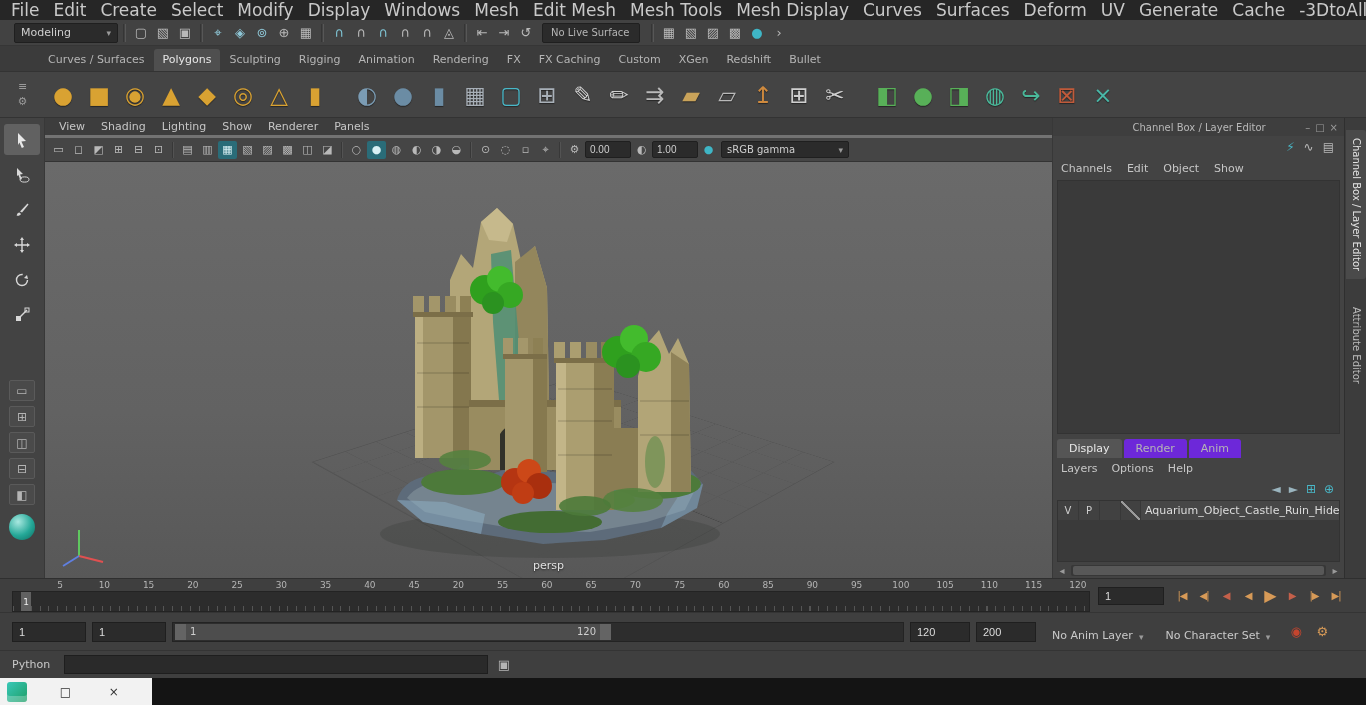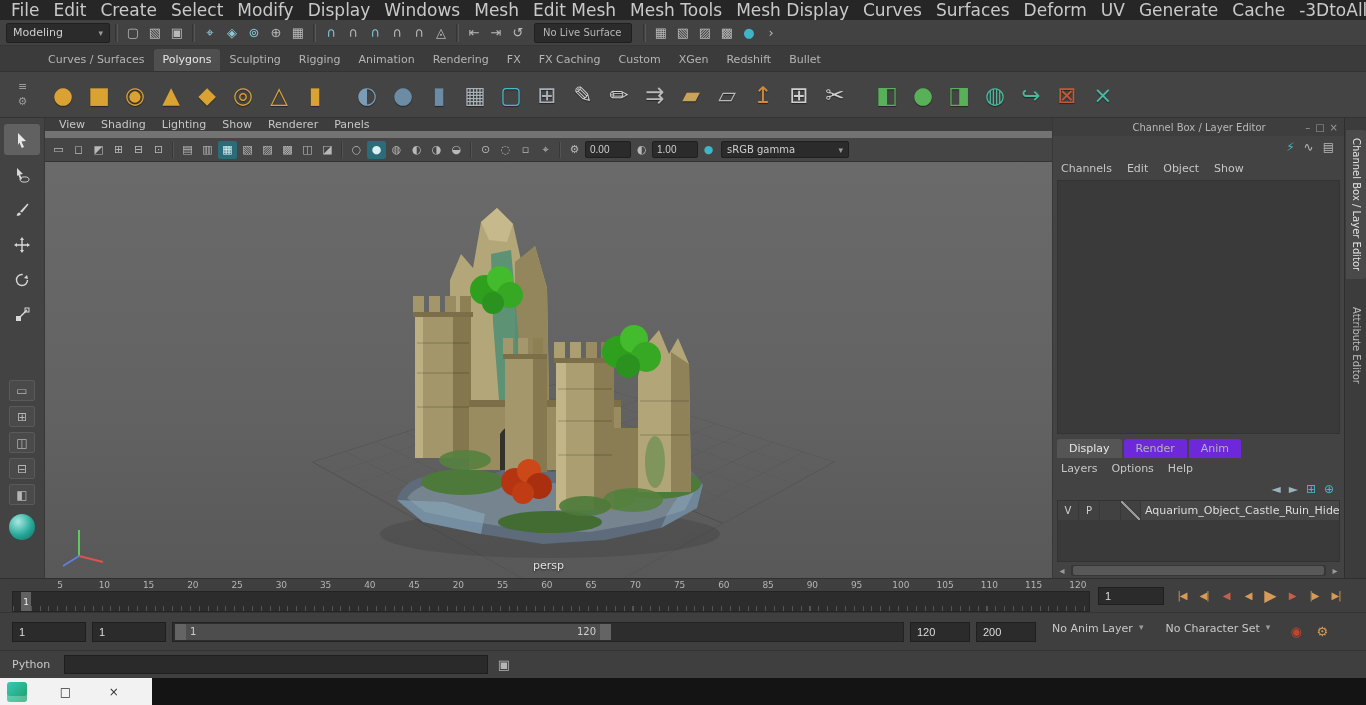--- a/index.html
+++ b/index.html
@@ -13,21 +13,21 @@
   .menus { display:flex; white-space:nowrap; }
   .menu-item { color:#c9c9c9; font-size:17px; padding:0 7px; line-height:20px; }
   .menubar-right { display:flex; gap:7px; padding-right:8px; }
   .menubar-right .mb-icon { color:#7fb4be; font-size:12px; line-height:20px; }
 
   
   .statusline { height:26px; background:#424242; border-bottom:1px solid #363636;
     display:flex; align-items:center; padding:0 6px; flex:none; }
   .mode-dd { width:104px; height:20px; background:#2b2b2b; border:1px solid #1f1f1f;
     border-radius:2px; color:#cfcfcf; font-size:11px; display:flex; align-items:center;
-    justify-content:space-between; padding:0 6px; }
+    justify-content:space-between; padding:0 6px;margin-left:8px; }
   .dd-arrow { color:#9a9a9a; font-size:9px; }
   .sep { width:3px; height:18px; border-left:1px solid #353535; border-right:1px solid #575757; margin:0 5px; flex:none; }
   .sl-group { display:flex; gap:2px; }
   .sl-group > span { width:20px; height:20px; display:flex; align-items:center;
     justify-content:center; color:#b9b9b9; font-size:13px; }
   .live-surface { height:20px; min-width:98px; background:#2b2b2b; border:1px solid #1f1f1f;
     border-radius:2px; color:#b5b5b5; font-size:10px; display:flex;
     align-items:center; padding:0 8px; margin:0 6px; }
 
   
@@ -57,21 +57,21 @@
   .tool-btn.active { background:#616161; }
   .layouts { margin-top:46px; display:flex; flex-direction:column; gap:5px; align-items:center; }
   .layouts .lay-icon { width:26px; height:21px; border:1px solid #5a5a5a; background:#4a4a4a;
     color:#b5b5b5; font-size:12px; display:flex; align-items:center; justify-content:center;
     border-radius:2px; }
   .persp-ball { width:26px; height:26px; border-radius:50%; margin-top:9px;
     background:radial-gradient(circle at 35% 30%, #a8e8e0, #25a898 55%, #0c6b60); }
 
   .vpcol { flex:1; display:flex; flex-direction:column; min-width:0; }
   .panelmenu { height:20px; background:#3d3d3d; display:flex; align-items:center;
-    padding-left:6px; border-bottom:7px solid #737373; flex:none; }
+    padding-left:6px; border-bottom:3px solid #737373; flex:none; }
   .panelmenu .pm-item { font-size:11px; color:#c6c6c6; padding:0 8px; }
   .vpbar { height:24px; background:#454545; display:flex; align-items:center;
     padding:0 4px; border-bottom:1px solid #333; gap:1px; flex:none; }
   .vpbar .vp-icon, .vp-gear { width:19px; height:18px; display:flex; align-items:center;
     justify-content:center; color:#b9b9b9; font-size:11px; border-radius:2px; flex:none; }
   .vpbar .vp-icon.active { background:#2a6c78; color:#d8f0f4; }
   .vpsep { width:2px; height:16px; border-left:1px solid #383838; border-right:1px solid #535353; margin:0 3px; flex:none; }
   .vp-field { width:46px; height:17px; background:#2b2b2b; border:1px solid #1f1f1f;
     border-radius:2px; color:#cfcfcf; font-size:10px; padding:0 4px; flex:none; }
   .vp-dd { width:128px; height:17px; background:#2b2b2b; border:1px solid #1f1f1f;
@@ -163,21 +163,21 @@
     align-items:center; padding-left:12px; gap:6px; flex:none; }
   .rs-field { width:74px; height:20px; background:#2b2b2b; border:1px solid #1f1f1f;
     color:#dcdcdc; font-size:11px; padding:0 6px; flex:none; }
   .rs-field.small { width:60px; }
   .rs-track { width:732px; height:20px; flex:none; background:#2d2d2d; border:1px solid #232323; position:relative; }
   .rs-range { position:absolute; left:2px; top:1px; bottom:1px; width:436px; background:#4d4d4d;
     display:flex; align-items:center; }
   .rs-handle { width:11px; height:100%; background:#646464; flex:none; }
   .rs-lab { font-size:10px; color:#cfcfcf; padding:0 4px; }
   .rs-lab.start { margin-right:auto; }
-  .rs-dd { height:20px; display:flex; align-items:flex-start; gap:6px; color:#c9c9c9;
+  .rs-dd { height:20px; display:flex; align-items:flex-end; gap:6px; color:#c9c9c9;
     font-size:11px; padding:0 6px; margin-left:4px; flex:none; }
   .rs-icons { display:flex; gap:6px; margin-left:4px; }
   .rs-icons span { width:20px; height:20px; display:flex; align-items:center;
     justify-content:center; font-size:13px; }
 
   
   .cmdrow { height:28px; background:#3f3f3f; border-top:1px solid #343434; display:flex;
     align-items:center; padding:0 8px 0 12px; gap:6px; flex:none; }
   .cmdlabel { font-size:11px; color:#c9c9c9; width:46px; flex:none; }
   .cmdinput { width:424px; height:19px; background:#2a2a2a; border:1px solid #1e1e1e;

